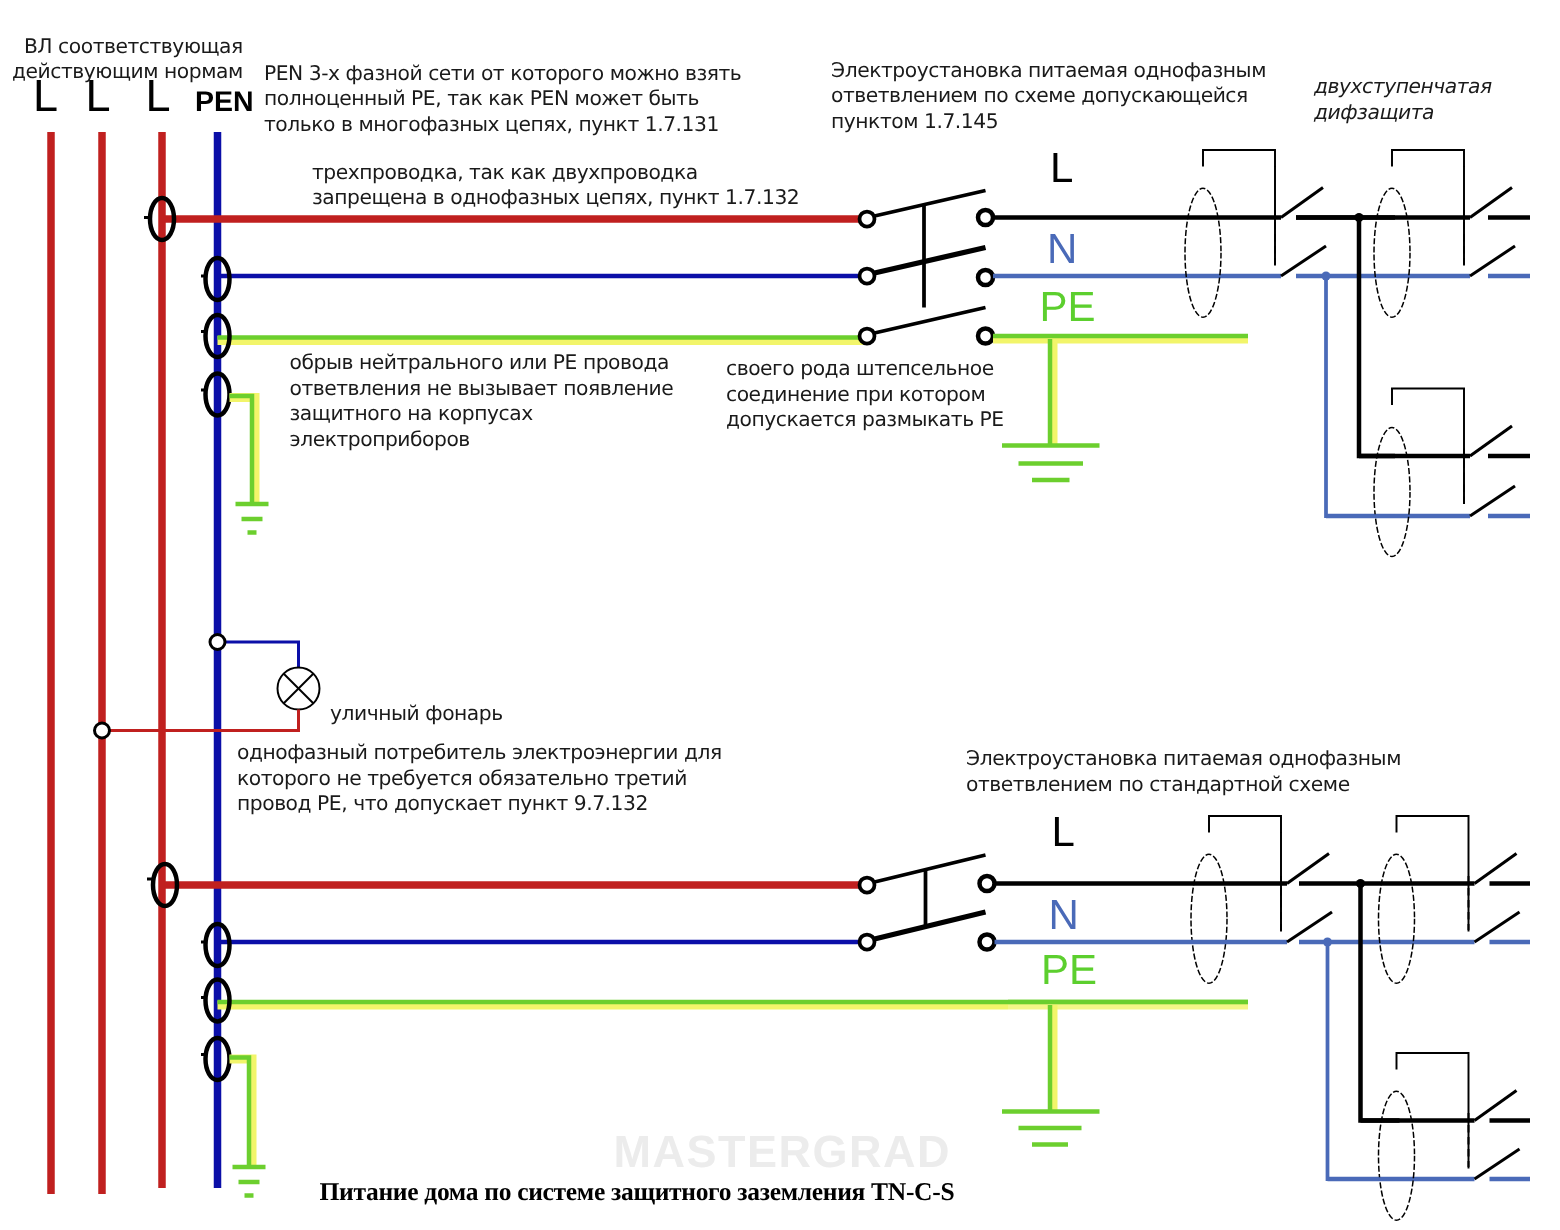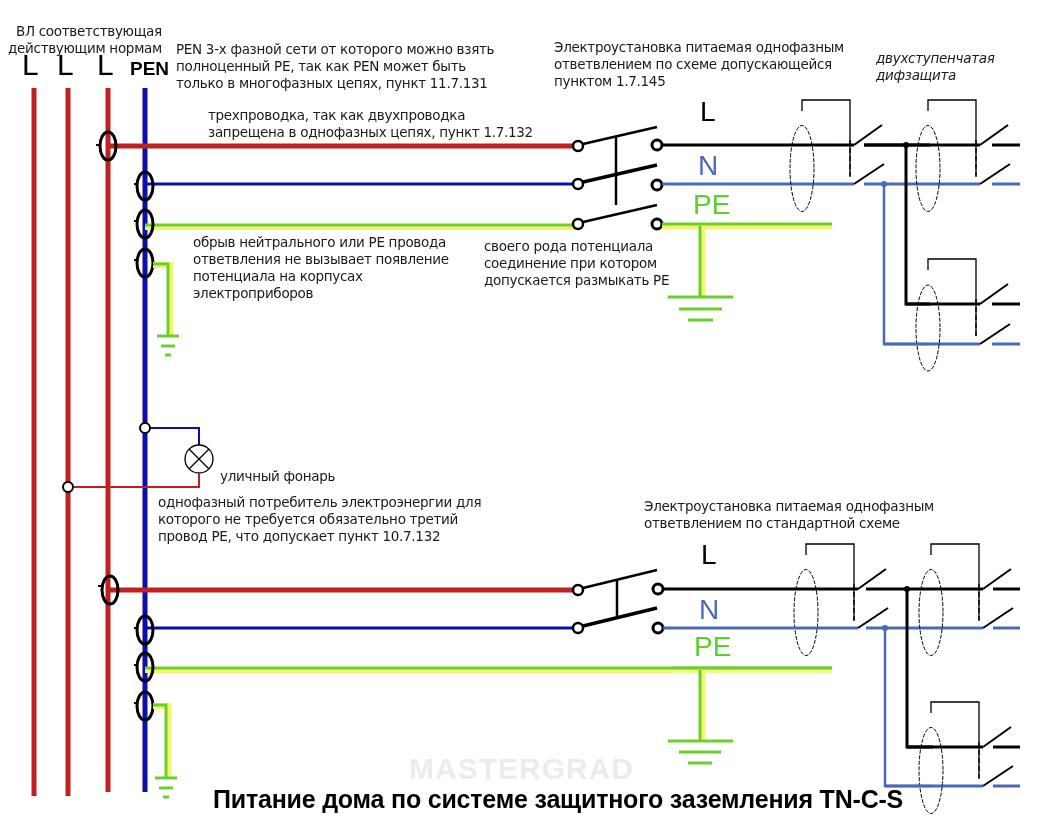--- a/index.html
+++ b/index.html
@@ -3,21 +3,21 @@
 <meta charset="utf-8">
 <style>
   html, body { margin:0; padding:0; background:#ffffff; }
   body { width:1040px; height:820px; position:relative; overflow:hidden; font-family:"DejaVu Sans", sans-serif; }
   #diagram { position:absolute; left:0; top:0; }
   .note { position:absolute; font-family:"DejaVu Sans", sans-serif; font-size:13.5px; line-height:17px; color:#1a1a1a; white-space:pre; letter-spacing:-0.3px; }
   .bus-label { position:absolute; font-family:"Liberation Sans", sans-serif; font-size:30px; color:#000; }
   .pen-label { position:absolute; font-family:"Liberation Sans", sans-serif; font-weight:bold; font-size:19px; color:#000; }
   .wire-label { position:absolute; font-family:"Liberation Sans", sans-serif; font-size:28px; line-height:28px; }
   .watermark { position:absolute; font-family:"Liberation Sans", sans-serif; font-weight:bold; font-size:30px; color:#ececec; letter-spacing:1px; }
-  .caption { position:absolute; font-family:Liberation Sans, sans-serif; font-weight:bold; font-size:25px; color:#000; letter-spacing:-0.2px; }
+  .caption { position:absolute; font-family:Liberation Serif, serif; font-weight:bold; font-size:17px; color:#000; letter-spacing:-0.2px; }
 </style>
 </head>
 <body>
 
 <svg id="diagram" width="1040" height="820" viewBox="0 0 1040 820">
   <defs>
     <filter id="soft" x="-5%" y="-50%" width="110%" height="200%">
         <feGaussianBlur stdDeviation="0.4"></feGaussianBlur>
       </filter>
   </defs>
@@ -213,44 +213,44 @@
 
 <div class="note" style="left:8px; top:23px;text-align:right;">ВЛ соответствующая
 действующим нормам</div>
 <div class="bus-label" style="left:22px; top:48px;">L</div>
 <div class="bus-label" style="left:57px; top:48px;">L</div>
 <div class="bus-label" style="left:97px; top:48px;">L</div>
 <div class="pen-label" style="left:130px; top:58px;">PEN</div>
 
 <div class="note" style="left:176px; top:41px;">PEN 3-х фазной сети от которого можно взять
 полноценный PE, так как PEN может быть
-только в многофазных цепях, пункт 11.7.131</div>
+только в многофазных цепях, пункт 1.7.131</div>
 <div class="note" style="left:208px; top:107px;">трехпроводка, так как двухпроводка
 запрещена в однофазных цепях, пункт 1.7.132</div>
 <div class="note" style="left:193px; top:234px;">обрыв нейтрального или PE провода
 ответвления не вызывает появление
-потенциала на корпусах
+защитного на корпусах
 электроприборов</div>
-<div class="note" style="left:484px; top:238px;">своего рода потенциала
+<div class="note" style="left:484px; top:238px;">своего рода штепсельное
 соединение при котором
 допускается размыкать PE</div>
 <div class="note" style="left:554px; top:39px;">Электроустановка питаемая однофазным
 ответвлением по схеме допускающейся
 пунктом 1.7.145</div>
 <div class="note" style="left:876px; top:50px;font-style:italic;">двухступенчатая
 дифзащита</div>
 
 <div class="wire-label" style="left:700px; top:98px; color:#000;">L</div>
 <div class="wire-label" style="left:698px; top:152px; color:#4a6ab8;">N</div>
 <div class="wire-label" style="left:693px; top:191px; color:#5ccf2e;">PE</div>
 
 <div class="note" style="left:220px; top:468px;text-align:right;">уличный фонарь</div>
 <div class="note" style="left:158px; top:494px;">однофазный потребитель электроэнергии для
 которого не требуется обязательно третий
-провод PE, что допускает пункт 10.7.132</div>
+провод PE, что допускает пункт 9.7.132</div>
 <div class="note" style="left:644px; top:498px;">Электроустановка питаемая однофазным
 ответвлением по стандартной схеме</div>
 
 <div class="wire-label" style="left:701px; top:541px; color:#000;">L</div>
 <div class="wire-label" style="left:699px; top:596px; color:#4a6ab8;">N</div>
 <div class="wire-label" style="left:694px; top:633px; color:#5ccf2e;">PE</div>
 
 <div class="watermark" style="left:409px; top:752px;">MASTERGRAD</div>
 <div class="caption" style="left:213px; top:785px;">Питание дома по системе защитного заземления TN-C-S</div>
 

